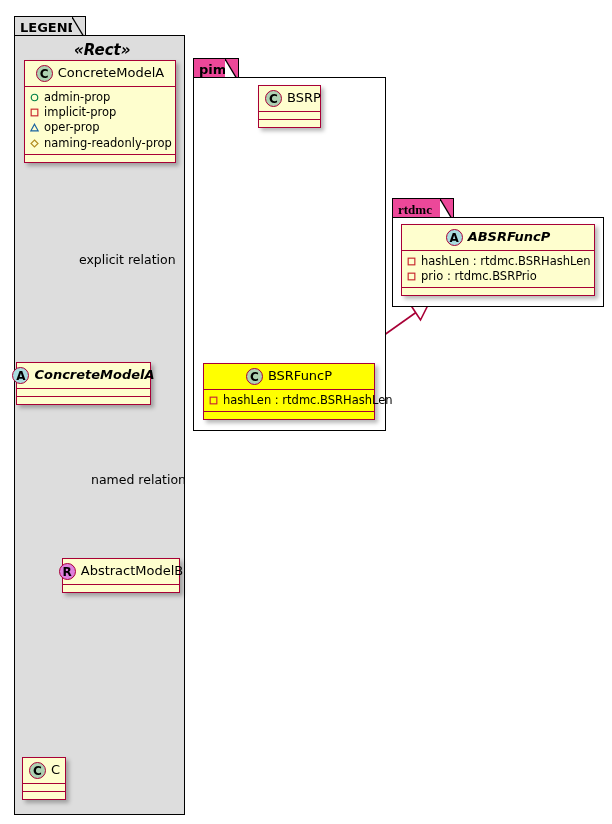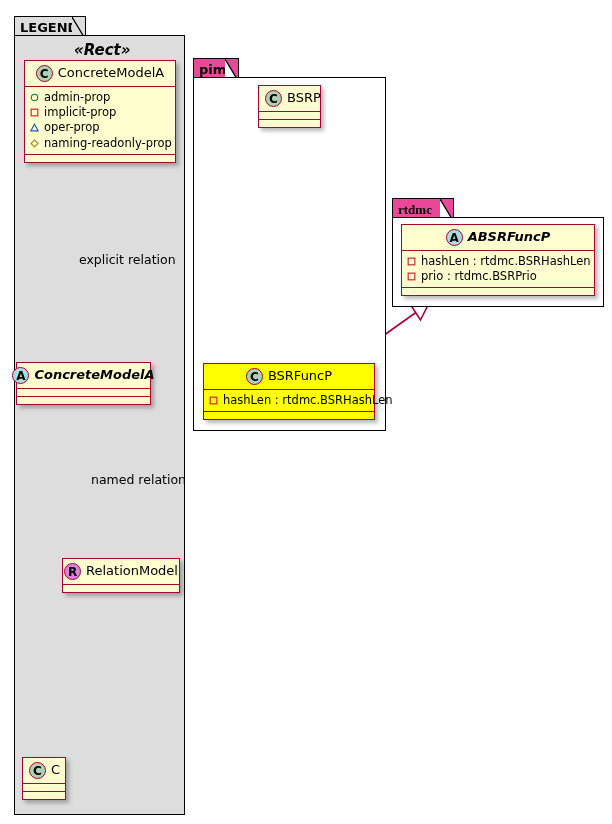--- a/index.html
+++ b/index.html
@@ -212,21 +212,21 @@
     <span class="badge a">A</span>
     <span class="cls-name italic">ConcreteModelA</span>
   </div>
   <div class="cls-attrs empty"></div>
   <div class="cls-methods"></div>
 </div>
 
 <div class="cls" style="left:62px; top:558px; width:118px;">
   <div class="cls-hdr">
     <span class="badge r">R</span>
-    <span class="cls-name">RelationModel</span>
+    <span class="cls-name">AbstractModelB</span>
   </div>
   <div class="cls-methods"></div>
 </div>
 
 <div class="cls" style="left:22px; top:757px; width:44px;">
   <div class="cls-hdr" style="justify-content:flex-start;">
     <span class="badge c">C</span>
     <span class="cls-name">C</span>
   </div>
   <div class="cls-attrs empty"></div>

